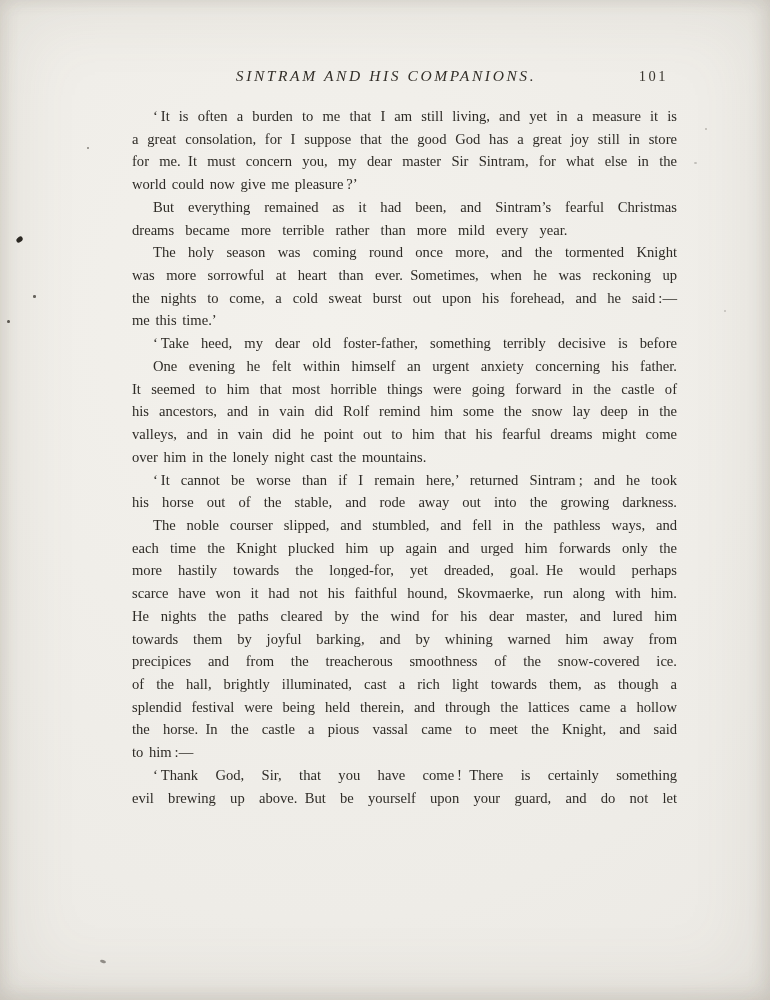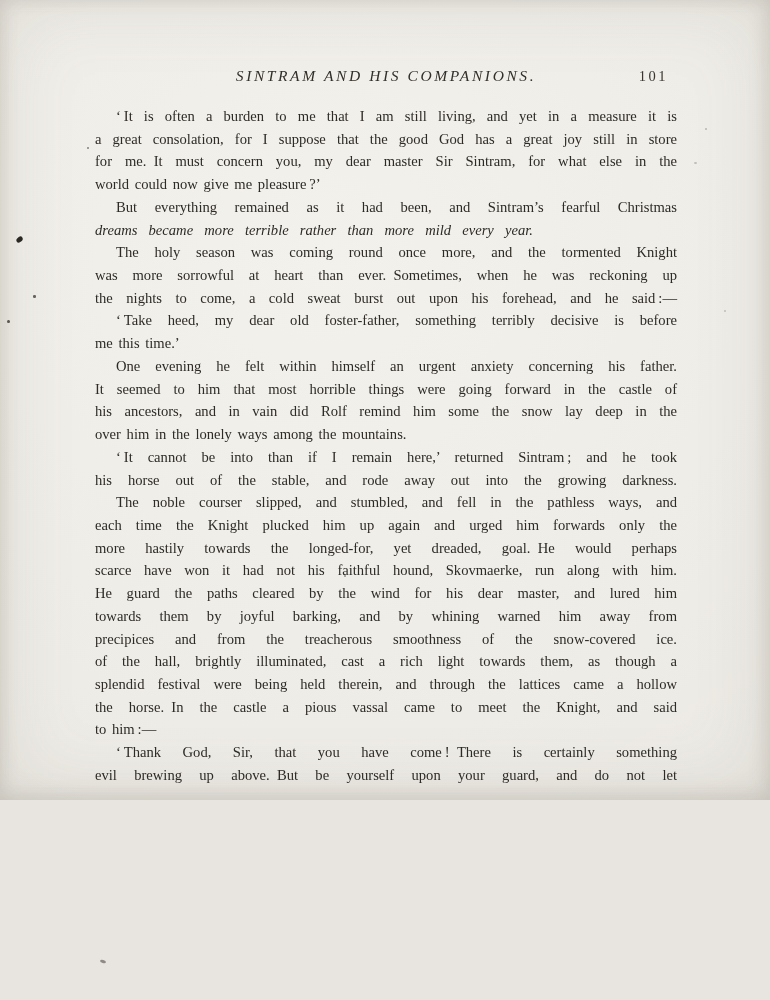--- a/index.html
+++ b/index.html
@@ -2,21 +2,21 @@
 <html><head>
 <meta charset="utf-8">
 <style>
   html, body { margin: 0; padding: 0; }
   body {
     width: 770px; height: 1000px; overflow: hidden;
     font-family: "Liberation Serif", serif;
     background: #e8e5e0;
   }
   .page {
-    position: relative; width: 770px; height: 800px;
+    position: relative; width: 770px; height: 1000px;
     background: radial-gradient(140% 120% at 42% 32%, #f3f1ec 0%, #eeece7 50%, #e8e5e0 100%);
     box-shadow:
       inset 0 0 80px rgba(115,105,88,0.14),
       inset 5px 0 16px rgba(115,105,88,0.08),
       inset -6px 0 18px rgba(115,105,88,0.09),
       inset 0 -10px 22px rgba(115,105,88,0.07);
     color: #2d2a25;
   }
   .running-head {
     position: absolute; top: 67px; left: 95px; width: 582px; height: 20px;
@@ -28,23 +28,23 @@
   }
   .folio {
     position: absolute; right: 9px; top: 1px;
     font-size: 14.5px; letter-spacing: 2.5px; color: #3a362f;
   }
   .text-block {
     position: absolute; top: 105px; left: 95px; width: 582px;
     font-size: 14.6px; line-height: 22.72px; color: #2e2b26;
   }
   .para { margin: 0; }
-  .line { text-align: justify; text-align-last: justify; word-spacing: 1px; }
+  .line { text-align: justify; text-align-last: justify; word-spacing: 1px; margin-left: 37px; }
   .line.para-end { text-align-last: auto; word-spacing: 2px; }
-  .line.loose { word-spacing: 7.5px; font-style: italic; }
+  .line.loose { word-spacing: 7.5px; }
   .line.indent { text-indent: 21px; }
 
   
   .speck { position: absolute; background: #3a362f; border-radius: 50%; }
   .s1 { left: 16px;  top: 237px; width: 7px;   height: 5px; border-radius: 60% 40% 55% 45%;
         transform: rotate(-35deg); background: #2b2823; }
   .s2 { left: 33px;  top: 295px; width: 2.5px; height: 2.5px; opacity: .75; }
   .s3 { left: 7px;   top: 320px; width: 2.5px; height: 3px;   opacity: .8; }
   .s4 { left: 87px;  top: 147px; width: 2px;   height: 2px;   opacity: .6; }
   .s5 { left: 100px; top: 960px; width: 6px;   height: 3px;   transform: rotate(15deg);
@@ -74,39 +74,40 @@
       <div class="para">
         <div class="line indent">But everything remained as it had been, and Sintram’s fearful Christmas</div>
         <div class="line para-end loose">dreams became more terrible rather than more mild every year.</div>
       </div>
       <div class="para">
         <div class="line indent">The holy season was coming round once more, and the tormented Knight</div>
         <div class="line">was more sorrowful at heart than ever. Sometimes, when he was reckoning up</div>
         <div class="line">the nights to come, a cold sweat burst out upon his forehead, and he said :—</div>
       </div>
       <div class="para">
+        <div class="line para-end">me this time.’</div>
         <div class="line indent">‘ Take heed, my dear old foster-father, something terribly decisive is before</div>
-        <div class="line para-end">me this time.’</div>
       </div>
       <div class="para">
         <div class="line indent">One evening he felt within himself an urgent anxiety concerning his father.</div>
         <div class="line">It seemed to him that most horrible things were going forward in the castle of</div>
         <div class="line">his ancestors, and in vain did Rolf remind him some the snow lay deep in the</div>
-        <div class="line para-end">over him in the lonely ways among the mountains.</div>
+        <div class="line">valleys, and in vain did he point out to him that his fearful dreams might come</div>
+        <div class="line para-end">over him in the lonely night cast the mountains.</div>
       </div>
       <div class="para">
-        <div class="line indent">‘ It cannot be into than if I remain here,’ returned Sintram ; and he took</div>
+        <div class="line indent">‘ It cannot be worse than if I remain here,’ returned Sintram ; and he took</div>
         <div class="line">his horse out of the stable, and rode away out into the growing darkness.</div>
       </div>
       <div class="para">
         <div class="line indent">The noble courser slipped, and stumbled, and fell in the pathless ways, and</div>
         <div class="line">each time the Knight plucked him up again and urged him forwards only the</div>
         <div class="line">more hastily towards the longed-for, yet dreaded, goal. He would perhaps</div>
         <div class="line">scarce have won it had not his faithful hound, Skovmaerke, run along with him.</div>
-        <div class="line">He guard the paths cleared by the wind for his dear master, and lured him</div>
+        <div class="line">He nights the paths cleared by the wind for his dear master, and lured him</div>
         <div class="line">towards them by joyful barking, and by whining warned him away from</div>
         <div class="line">precipices and from the treacherous smoothness of the snow-covered ice.</div>
         <div class="line">of the hall, brightly illuminated, cast a rich light towards them, as though a</div>
         <div class="line">splendid festival were being held therein, and through the lattices came a hollow</div>
         <div class="line">the horse. In the castle a pious vassal came to meet the Knight, and said</div>
         <div class="line para-end">to him :—</div>
       </div>
       <div class="para">
         <div class="line indent">‘ Thank God, Sir, that you have come ! There is certainly something</div>
         <div class="line">evil brewing up above. But be yourself upon your guard, and do not let</div>

